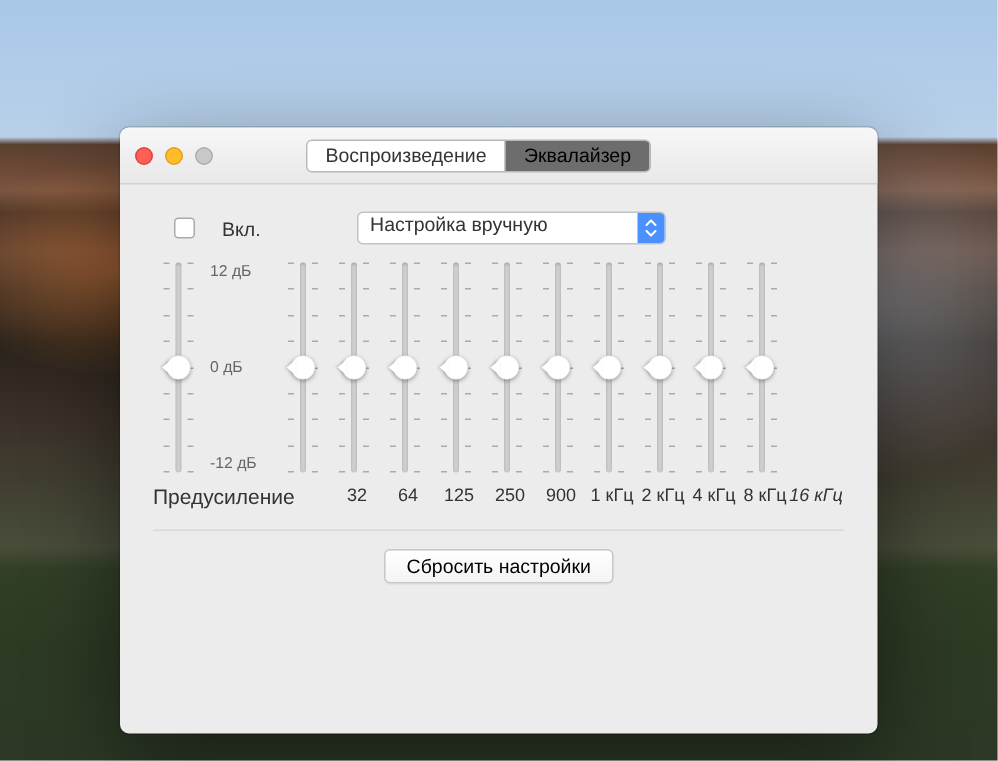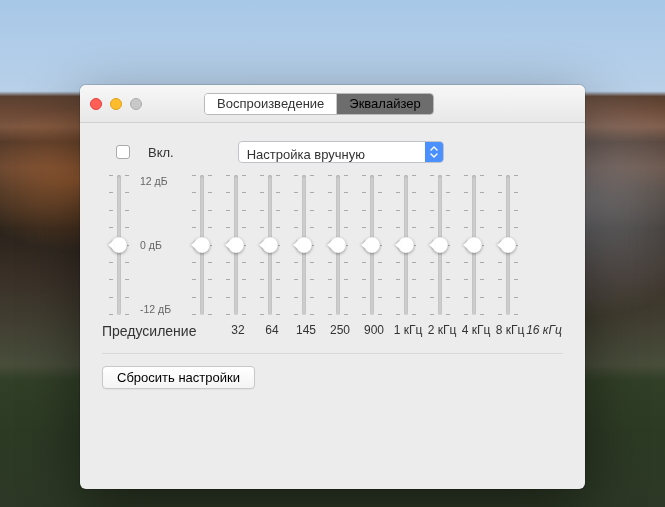--- a/index.html
+++ b/index.html
@@ -62,21 +62,21 @@
 .row1 { display:flex; align-items:center; gap:18px; margin-bottom:12px; margin-left:14px;}
 .checkbox {
   width:14px; height:14px; border:1px solid #aaa; border-radius:3px;
   background:#fff;
 }
 .preset-wrap { position:relative; margin-left:46px; }
 .preset {
   width: 206px; height:22px;
   border:1px solid #c0c3c8; border-radius:4px;
   background:#fff;
-  display:flex; align-items:flex-end; padding:0 24px 0 8px;
+  display:flex; align-items:flex-start; padding:0 24px 0 8px;
   font-size:13px;
 }
 .preset-btn {
   position:absolute; right:1px; top:1px; bottom:1px;
   width:18px; background:#4a90ff;
   border-radius:0 3px 3px 0;
   display:flex; flex-direction:column; align-items:center; justify-content:center;
 }
 .preset-btn svg { display:block; }
 .eq-area { display:flex; gap:4px; align-items:flex-start; }
@@ -103,21 +103,21 @@
   filter: drop-shadow(-1px 0 1px rgba(0,0,0,0.2));
 }
 .scale-col {
   display:flex; flex-direction:column; justify-content:space-between;
   height:140px; width:42px; align-items:flex-start;
   font-size:10.5px; color:#666; padding-right:4px;
 }
 .band-label { font-size:12px; color:#333; margin-top:8px; white-space:nowrap; }
 .preamp-col { width:58px; }
 .divider { height:1px; background:#d8d8d8; margin:14px 0 12px; }
-.reset-row { display:flex; justify-content:flex-start; }
+.reset-row { display:flex; justify-content:center; }
 .reset-btn {
   padding: 3px 14px; font-size:13px;
   background: linear-gradient(#fff,#f4f4f4);
   border:1px solid #c8c8c8; border-radius:4px;
   box-shadow: 0 1px 1px rgba(0,0,0,0.04);
 }
 </style>
 </head>
 <body>
 <div class="desktop-overlay"></div>
@@ -486,21 +486,21 @@
     <div style="display:flex; margin-top:8px;">
       <div style="width:78px; font-size:14px;">Предусиление</div>
       <div id="band-labels" style="display:flex; gap:2px; margin-left:42px;">
           <div class="slider-col" style="width: 32px;">
             <span class="band-label" style="margin-top:0;">32</span>
           </div>
           <div class="slider-col" style="width: 32px;">
             <span class="band-label" style="margin-top:0;">64</span>
           </div>
           <div class="slider-col" style="width: 32px;">
-            <span class="band-label" style="margin-top:0;">145</span>
+            <span class="band-label" style="margin-top:0;">125</span>
           </div>
           <div class="slider-col" style="width: 32px;">
             <span class="band-label" style="margin-top:0;">250</span>
           </div>
           <div class="slider-col" style="width: 32px;">
             <span class="band-label" style="margin-top:0;">900</span>
           </div>
           <div class="slider-col" style="width: 32px;">
             <span class="band-label" style="margin-top:0;">1 кГц</span>
           </div>

